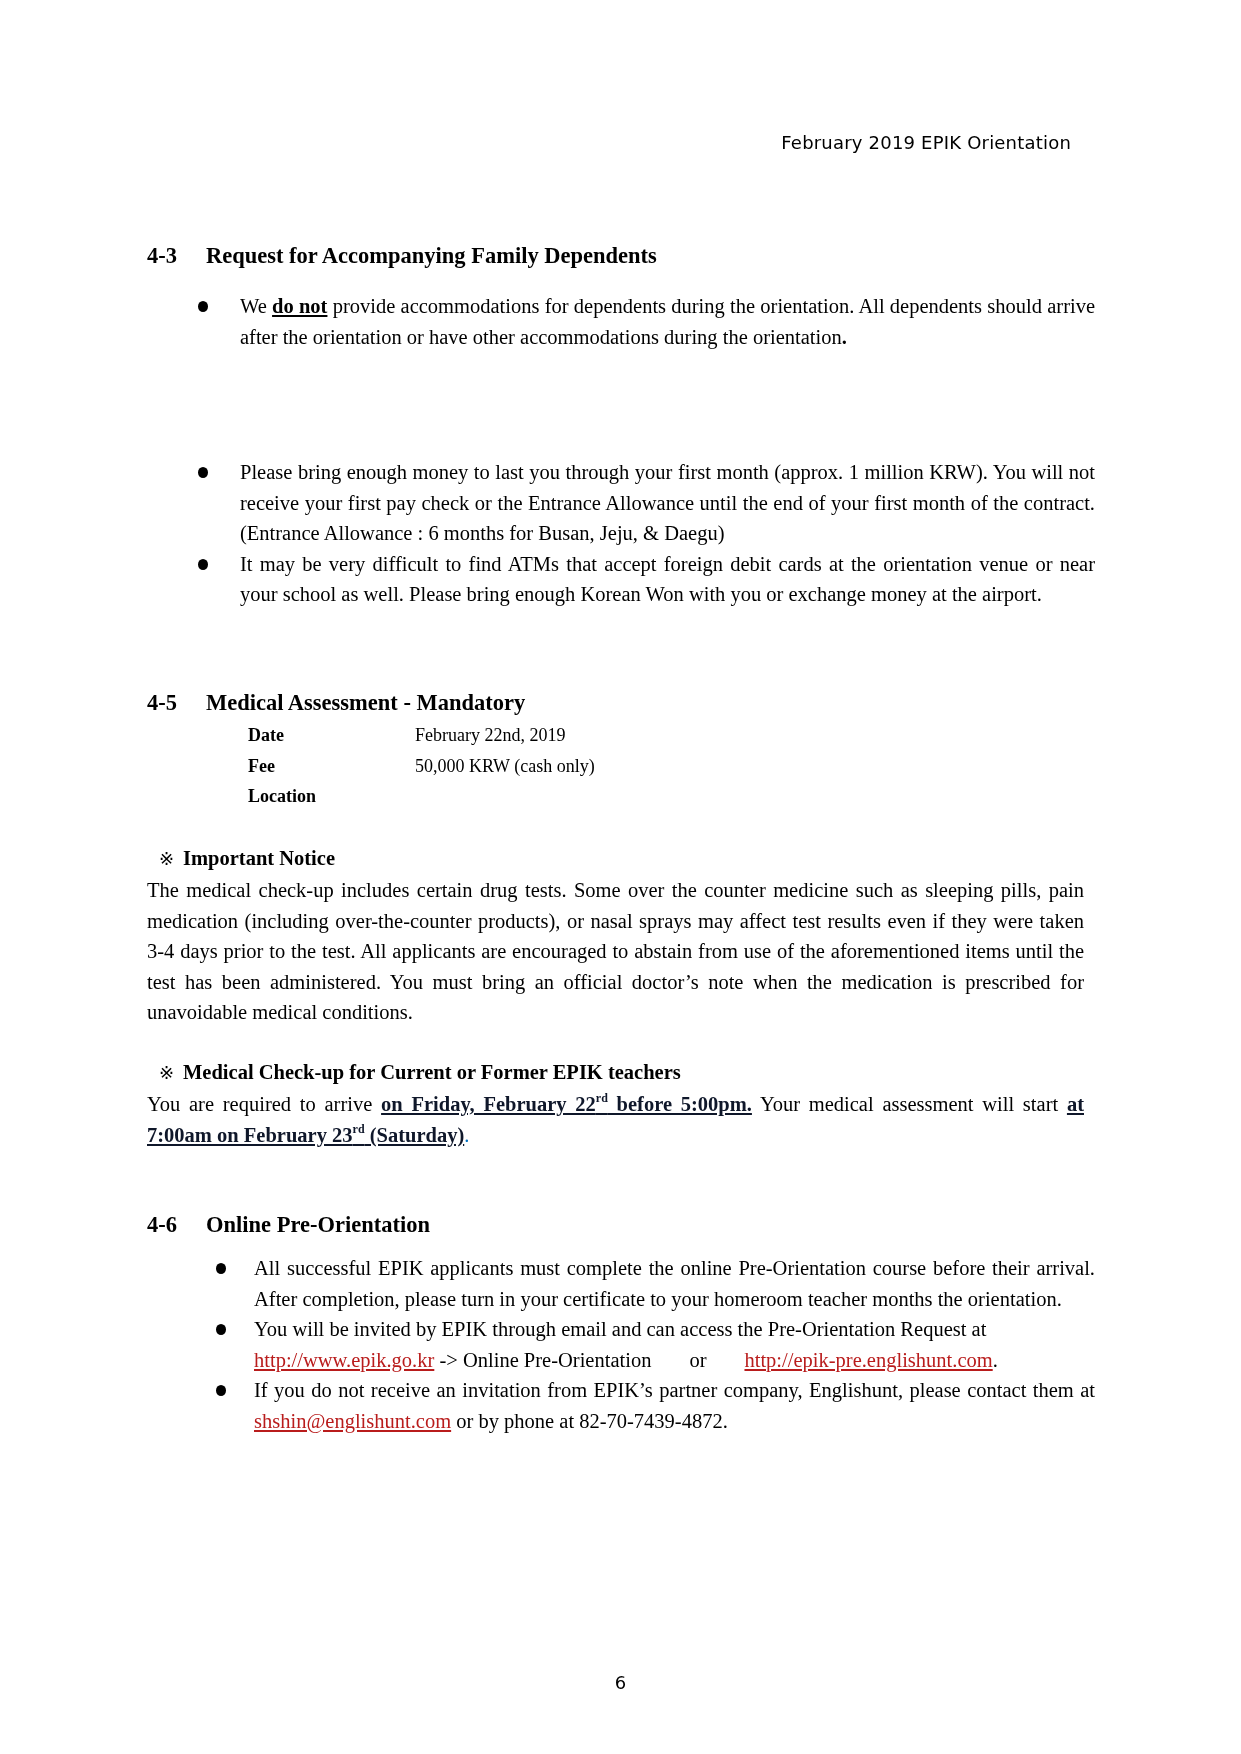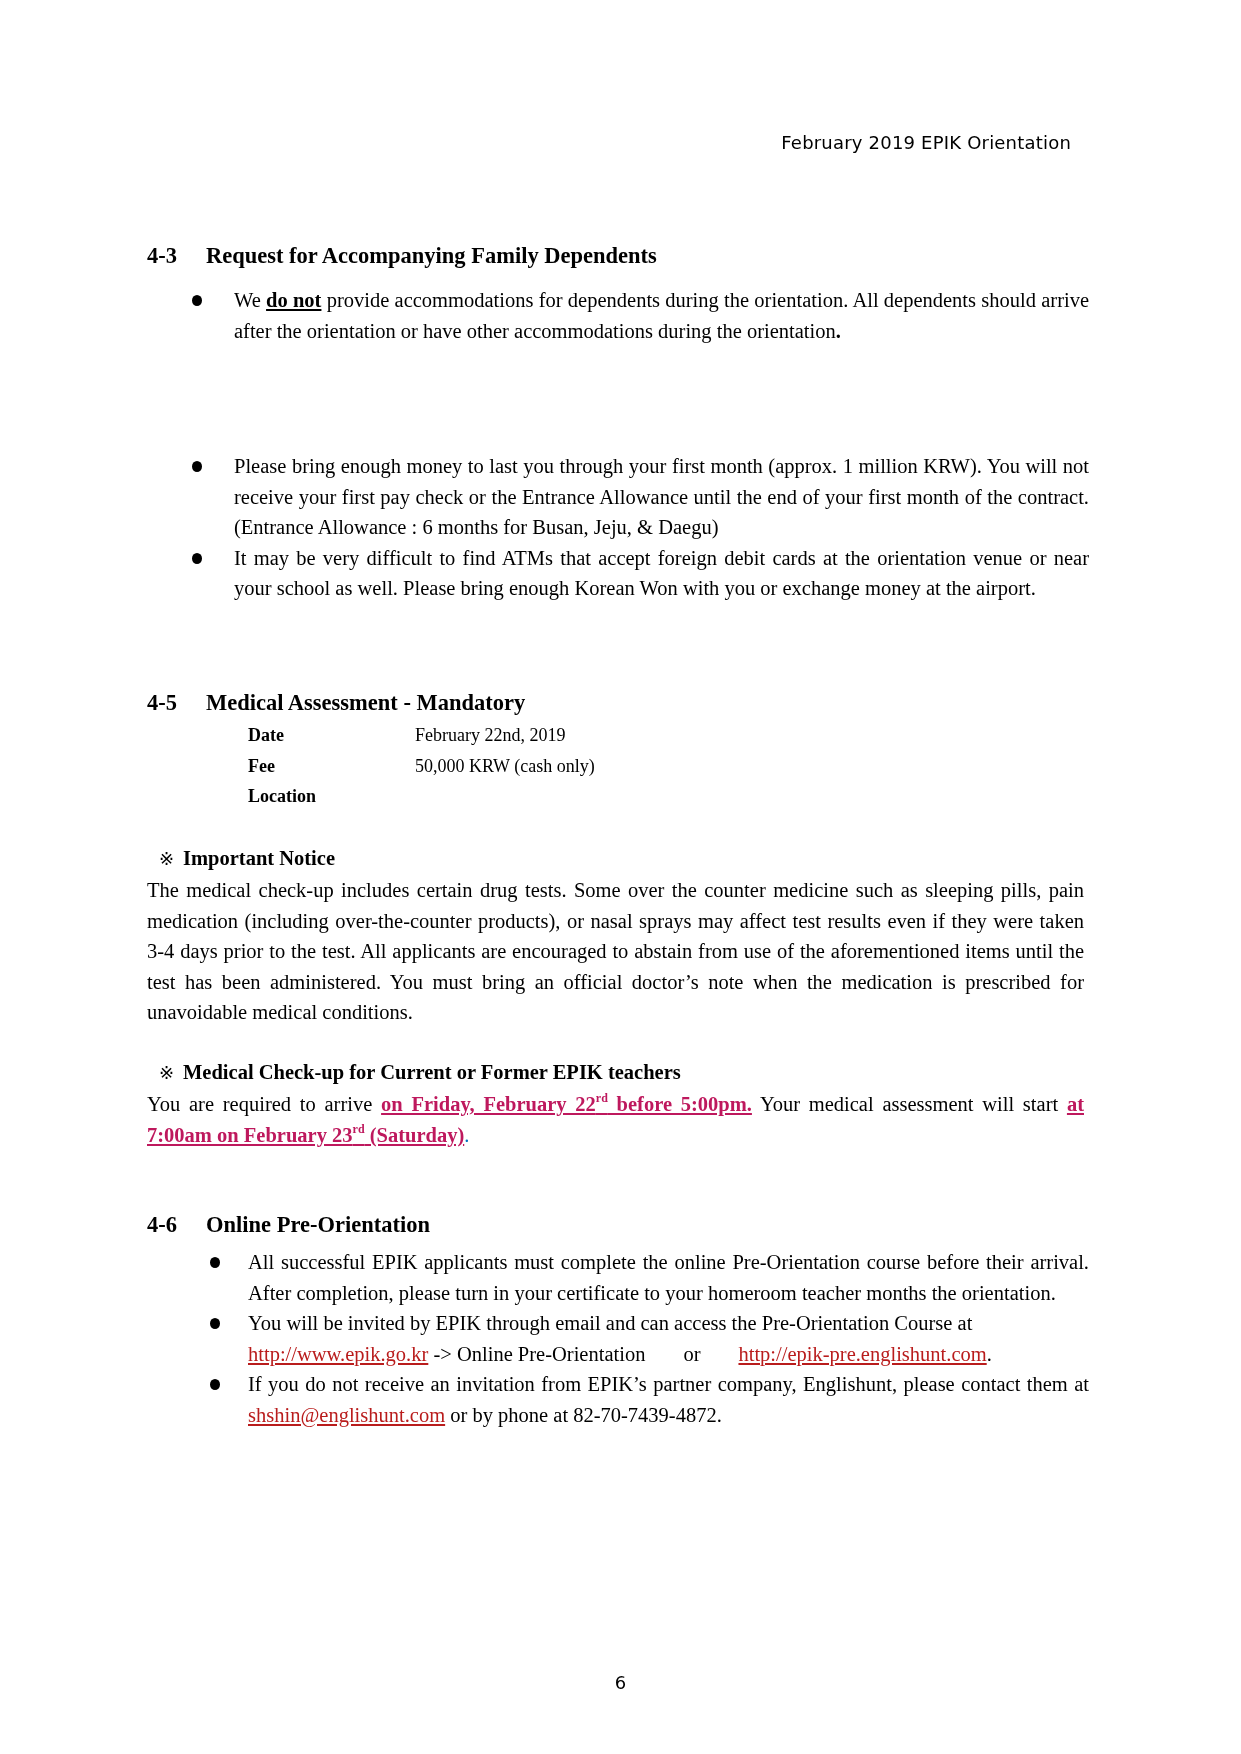--- a/index.html
+++ b/index.html
@@ -2,26 +2,26 @@
 <html><head>
 <meta charset="utf-8">
 <style>
   html, body { margin: 0; padding: 0; background: #ffffff; }
   body { width: 1241px; height: 1754px; position: relative; overflow: hidden; color: #000; }
   .page { position: absolute; left: 0; top: 0; width: 1241px; height: 1254px; }
   .header { position: absolute; top: 132px; right: 170px; font-family: "DejaVu Sans", sans-serif; font-size: 18px; letter-spacing: 0.2px; }
   .sec-title { position: absolute; left: 147px; font-family: "Liberation Serif", serif; font-weight: bold; font-size: 22.5px; }
   .sec-title .num { display: inline-block; width: 59px; }
   .para { position: absolute; font-family: "Liberation Serif", serif; font-size: 20.5px; line-height: 30.5px; text-align: justify; }
-  .bullet-list { position: absolute; margin: 5px; padding: 0; list-style: none; }
+  .bullet-list { position: absolute; margin: 11px; padding: 0; list-style: none; }
   .bullet-list li { position: relative; font-family: "Liberation Serif", serif; font-size: 20.5px; line-height: 30.5px; text-align: justify; }
   .bullet-dot { position: absolute; left: -42px; top: 10px; width: 10px; height: 11px; border-radius: 50%; background: #000; }
   .u { text-decoration: underline; }
   .b { font-weight: bold; }
-  .blue-link { color: #be185d; font-weight: bold; text-decoration: underline; }
+  .blue-link { color: #0f172a; font-weight: bold; text-decoration: underline; }
   .blue-plain { color: #0070c0; }
   .email-link { color: #b91c1c; text-decoration: underline; }
   .plain-link { color: #b91c1c; text-decoration: underline; }
   sup { font-size: 12px; line-height: 0; vertical-align: 9px; }
   .kv { position: absolute; left: 248px; font-family: "Liberation Serif", serif; font-size: 18px; line-height: 30.5px; }
   .kv-row { display: flex; }
   .kv-key { width: 167px; font-weight: bold; }
   .notice-title { position: absolute; left: 150px; font-family: "Liberation Serif", serif; font-weight: bold; font-size: 20.5px; text-align: center; }
   .notice-title .mark { display: inline-block; width: 33px; font-family: "DejaVu Sans", sans-serif; font-weight: normal; font-size: 18px; }
   .pagenum { position: absolute; top: 1672px; left: 0; width: 1241px; text-align: center; font-family: "DejaVu Sans", sans-serif; font-size: 18px; }
@@ -87,21 +87,21 @@
   <div class="sec-title" style="top:1212px;">
     <span class="num">4-6</span><span>Online Pre-Orientation</span>
   </div>
   <ul class="bullet-list" style="top:1242px; left:243px; width:841px;">
     <li>
       <span class="bullet-dot" style="left:-38px;"></span>
       <span>All successful EPIK applicants must complete the online Pre-Orientation course before their arrival. After completion, please turn in your certificate to your homeroom teacher months the orientation.</span>
     </li>
     <li>
       <span class="bullet-dot" style="left:-38px;"></span>
-      <span>You will be invited by EPIK through email and can access the Pre-Orientation Course at</span><br>
+      <span>You will be invited by EPIK through email and can access the Pre-Orientation Request at</span><br>
       <span class="plain-link">http://www.epik.go.kr</span><span> -&gt; Online Pre-Orientation</span><span class="gap"></span><span>or</span><span class="gap"></span><span class="plain-link">http://epik-pre.englishunt.com</span><span>.</span>
     </li>
     <li>
       <span class="bullet-dot" style="left:-38px;"></span>
       <span>If you do not receive an invitation from EPIK’s partner company, Englishunt, please contact them at </span><span class="email-link">shshin@englishunt.com</span><span> or by phone at 82-70-7439-4872.</span>
     </li>
   </ul>
 
   <div class="pagenum">6</div>
 </div>

